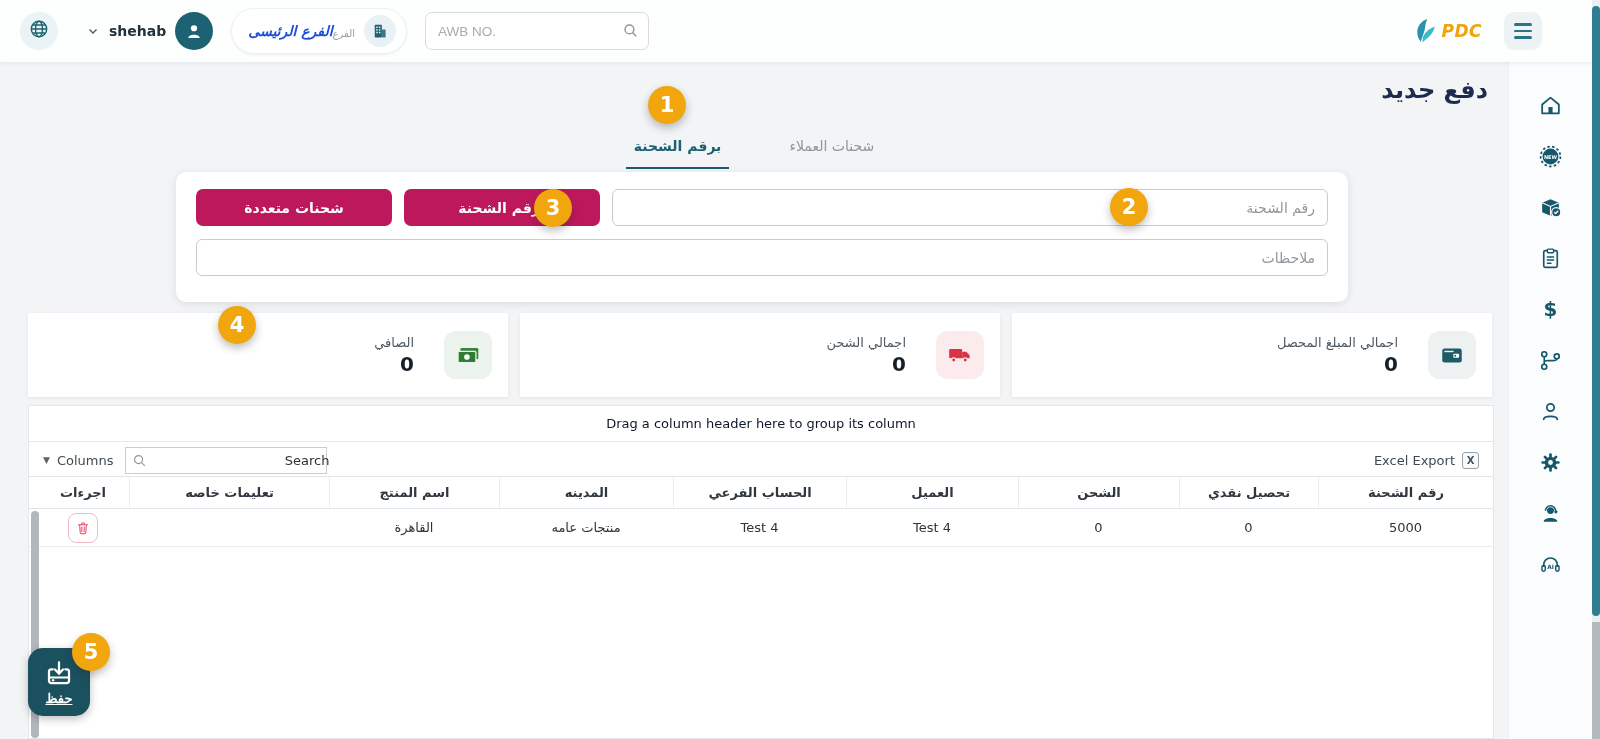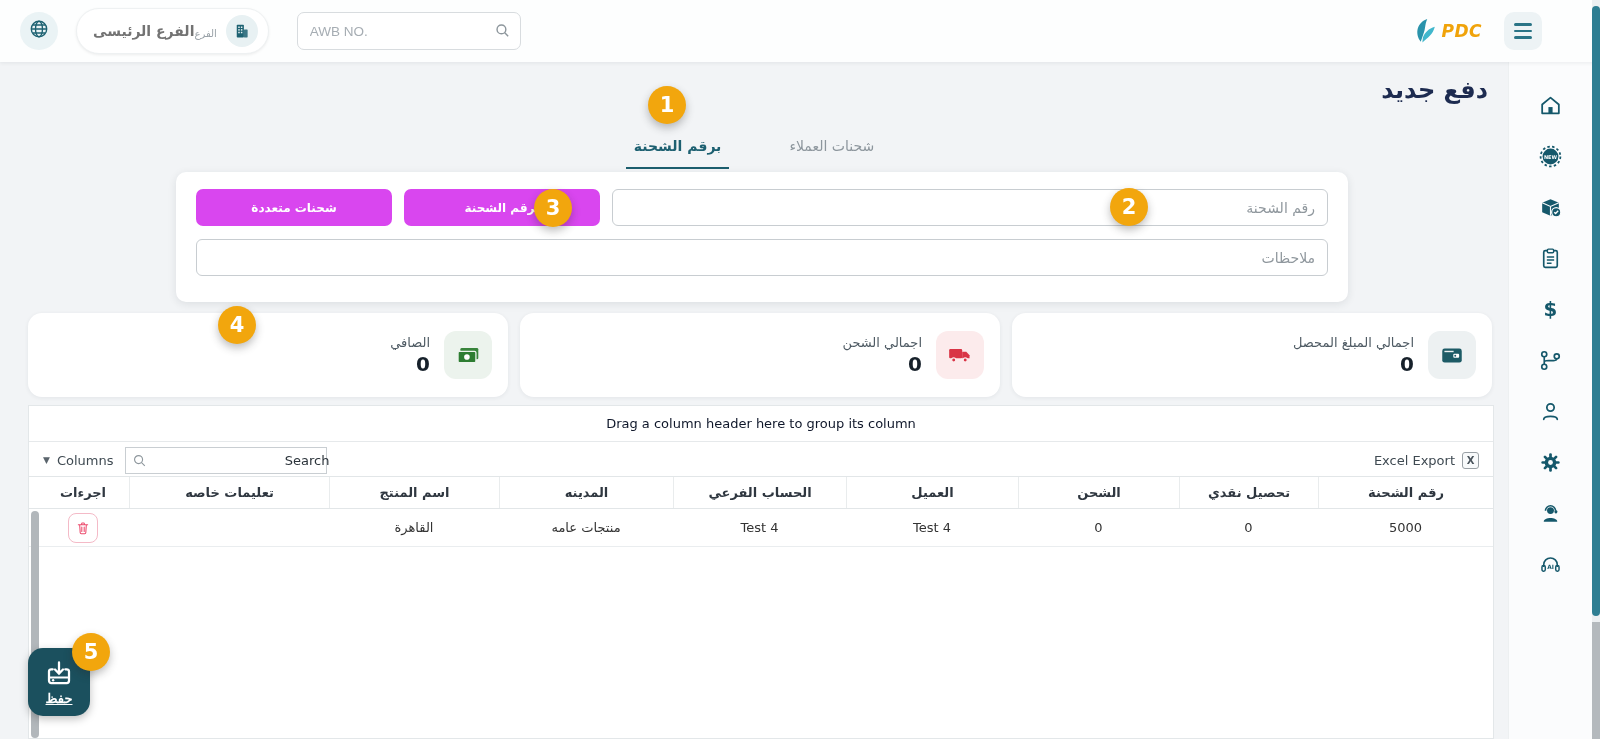--- a/index.html
+++ b/index.html
@@ -15,24 +15,24 @@
   .user-group { display:flex; align-items:center; gap:9px; margin-left:28px; }
   .chev { color:#49565e; display:flex; }
   .user-name { font-size:14px; font-weight:bold; color:#22323c; }
   .avatar { width:38px; height:38px; border-radius:50%; background:#1d6272; display:flex;
             align-items:center; justify-content:center; }
   .branch-pill { margin-left:18px; height:46px; background:#fff; border:1px solid #eef1f2;
                  border-radius:24px; box-shadow:0 1px 3px rgba(0,0,0,.07); display:flex;
                  align-items:center; gap:9px; padding:4px 10px 4px 16px; cursor:pointer; }
   .branch-text { display:flex; flex-direction:row; align-items:flex-end; direction:rtl; }
   .branch-small { font-size:10px; color:#9aa2a8; }
-  .branch-name { font-size:14px; font-weight:bold; color:#737373; }
+  .branch-name { font-size:14px; font-weight:bold; color:#1d4ed8;font-style:italic; }
   .branch-ico { width:32px; height:32px; border-radius:50%; background:#e8f1f3; display:flex;
                 align-items:center; justify-content:center; color:#1d6272; }
-  .awb-box { position:relative; margin-left:28px; width:224px; }
+  .awb-box { position:relative; margin-left:18px; width:224px; }
   .awb-box input { width:100%; height:38px; border:1px solid #d8dcdf; border-radius:7px;
                    padding:0 34px 0 12px; font-size:13.5px; color:#333; background:#fff; outline:none; }
   .awb-box input::placeholder { color:#a6adb3; }
   .awb-search { position:absolute; right:10px; top:10px; color:#8d969c; }
   .flex-sp { flex:1; }
   .logo { display:flex; align-items:center; gap:4px; }
   .logo-text { font-size:17px; font-weight:800; font-style:italic; color:#f0a30a; letter-spacing:.5px; }
   .burger { width:38px; height:38px; margin:0 38px 0 22px; border-radius:10px; background:#edf3f5;
             display:flex; flex-direction:column; align-items:center; justify-content:center; gap:4px; cursor:pointer; }
   .burger span { width:18px; height:2.6px; border-radius:2px; background:#2a7486; }
@@ -54,28 +54,28 @@
   .tab { font-size:14px; color:#8d969d; padding:4px 8px 13px; cursor:pointer; }
   .tab.active { color:#1d6071; border-bottom:2.5px solid #1c5e6e; font-weight:600; }
 
   .form-card { position:absolute; top:110px; right:160px; left:176px; height:130px; background:#fff;
                border-radius:10px; box-shadow:0 2px 8px rgba(25,40,50,.10); padding:17px 20px; direction:rtl; }
   .form-row1 { display:flex; gap:12px; }
   .inp { height:37px; border:1px solid #c8cdd1; border-radius:6px; background:#fff; font-size:14px;
          color:#333; padding:0 12px; outline:none; font-family:inherit; }
   .inp::placeholder { color:#8f979d; }
   .shipment-inp { flex:1; }
-  .btn-teal { height:37px; min-width:196px; background:#d946ef; color:#fff; border:none; border-radius:7px;
-              font-size:12px; font-weight:600; cursor:pointer; font-family:inherit; }
+  .btn-teal { height:37px; min-width:196px; background:#be185d; color:#fff; border:none; border-radius:7px;
+              font-size:14px; font-weight:600; cursor:pointer; font-family:inherit; }
   .form-row2 { margin-top:13px; }
   .notes-inp { width:100%; height:37px; }
 
   .stats { position:absolute; top:251px; right:16px; left:28px; display:flex; gap:12px; direction:rtl; }
-  .stat-card { flex:1; height:84px; background:#fff; border-radius:14px; box-shadow:0 1px 4px rgba(25,40,50,.07);
-               display:flex; align-items:center; gap:14px; padding:0 16px; direction:rtl; }
+  .stat-card { flex:1; height:84px; background:#fff; border-radius:2px; box-shadow:0 1px 4px rgba(25,40,50,.07);
+               display:flex; align-items:center; gap:30px; padding:0 16px; direction:rtl; }
   .stat-ico { width:48px; height:48px; border-radius:12px; display:flex; align-items:center; justify-content:center; }
   .ico-wallet { background:#edf1f2; color:#1d5b66; }
   .ico-truck  { background:#fcebec; color:#d93445; }
   .ico-cash   { background:#ecf3ed; color:#2e7d32; }
   .stat-txt { display:flex; flex-direction:column; gap:2px; }
   .stat-label { font-size:13px; color:#4e5a63; }
   .stat-value { font-size:20px; font-weight:bold; color:#16202a; }
 
   
   .panel { position:absolute; top:343px; right:14px; left:28px; bottom:0; background:#fff;
@@ -128,20 +128,34 @@
     <div class="globe-btn">
       <span>
         <svg width="22" height="22" viewBox="0 0 24 24" fill="none" stroke="currentColor" stroke-width="1.5">
           <circle cx="12" cy="12" r="8.4"></circle>
             <ellipse cx="12" cy="12" rx="3.8" ry="8.4"></ellipse>
           <path d="M3.8 12 H20.2 M5.2 7.6 H18.8 M5.2 16.4 H18.8"></path>
         </svg>
       </span>
     </div>
 
+    <div class="user-group">
+      <span class="chev">
+        <svg width="14" height="14" viewBox="0 0 24 24" fill="none" stroke="currentColor" stroke-width="2.2">
+            <path d="M6 9.5 l6 6 6-6"></path>
+          </svg>
+      </span>
+      <span class="user-name">shehab</span>
+      <span class="avatar">
+        <svg width="22" height="22" viewBox="0 0 24 24">
+          <circle cx="12" cy="9" r="3.4" fill="#fff"></circle>
+            <path d="M5.8 19.5 C5.8 14.8 18.2 14.8 18.2 19.5 Z" fill="#fff"></path>
+        </svg>
+      </span>
+    </div>
 
     <div class="branch-pill">
       <div class="branch-text">
         <span class="branch-small">الفرع</span>
         <span class="branch-name">الفرع الرئيسى</span>
       </div>
       <span class="branch-ico">
         <svg width="18" height="18" viewBox="0 0 24 24" fill="currentColor">
           <rect x="5" y="3.5" width="9.5" height="17" rx="1"></rect>
           <rect x="14.5" y="10" width="5" height="10.5" rx="0.8" opacity=".85"></rect>

